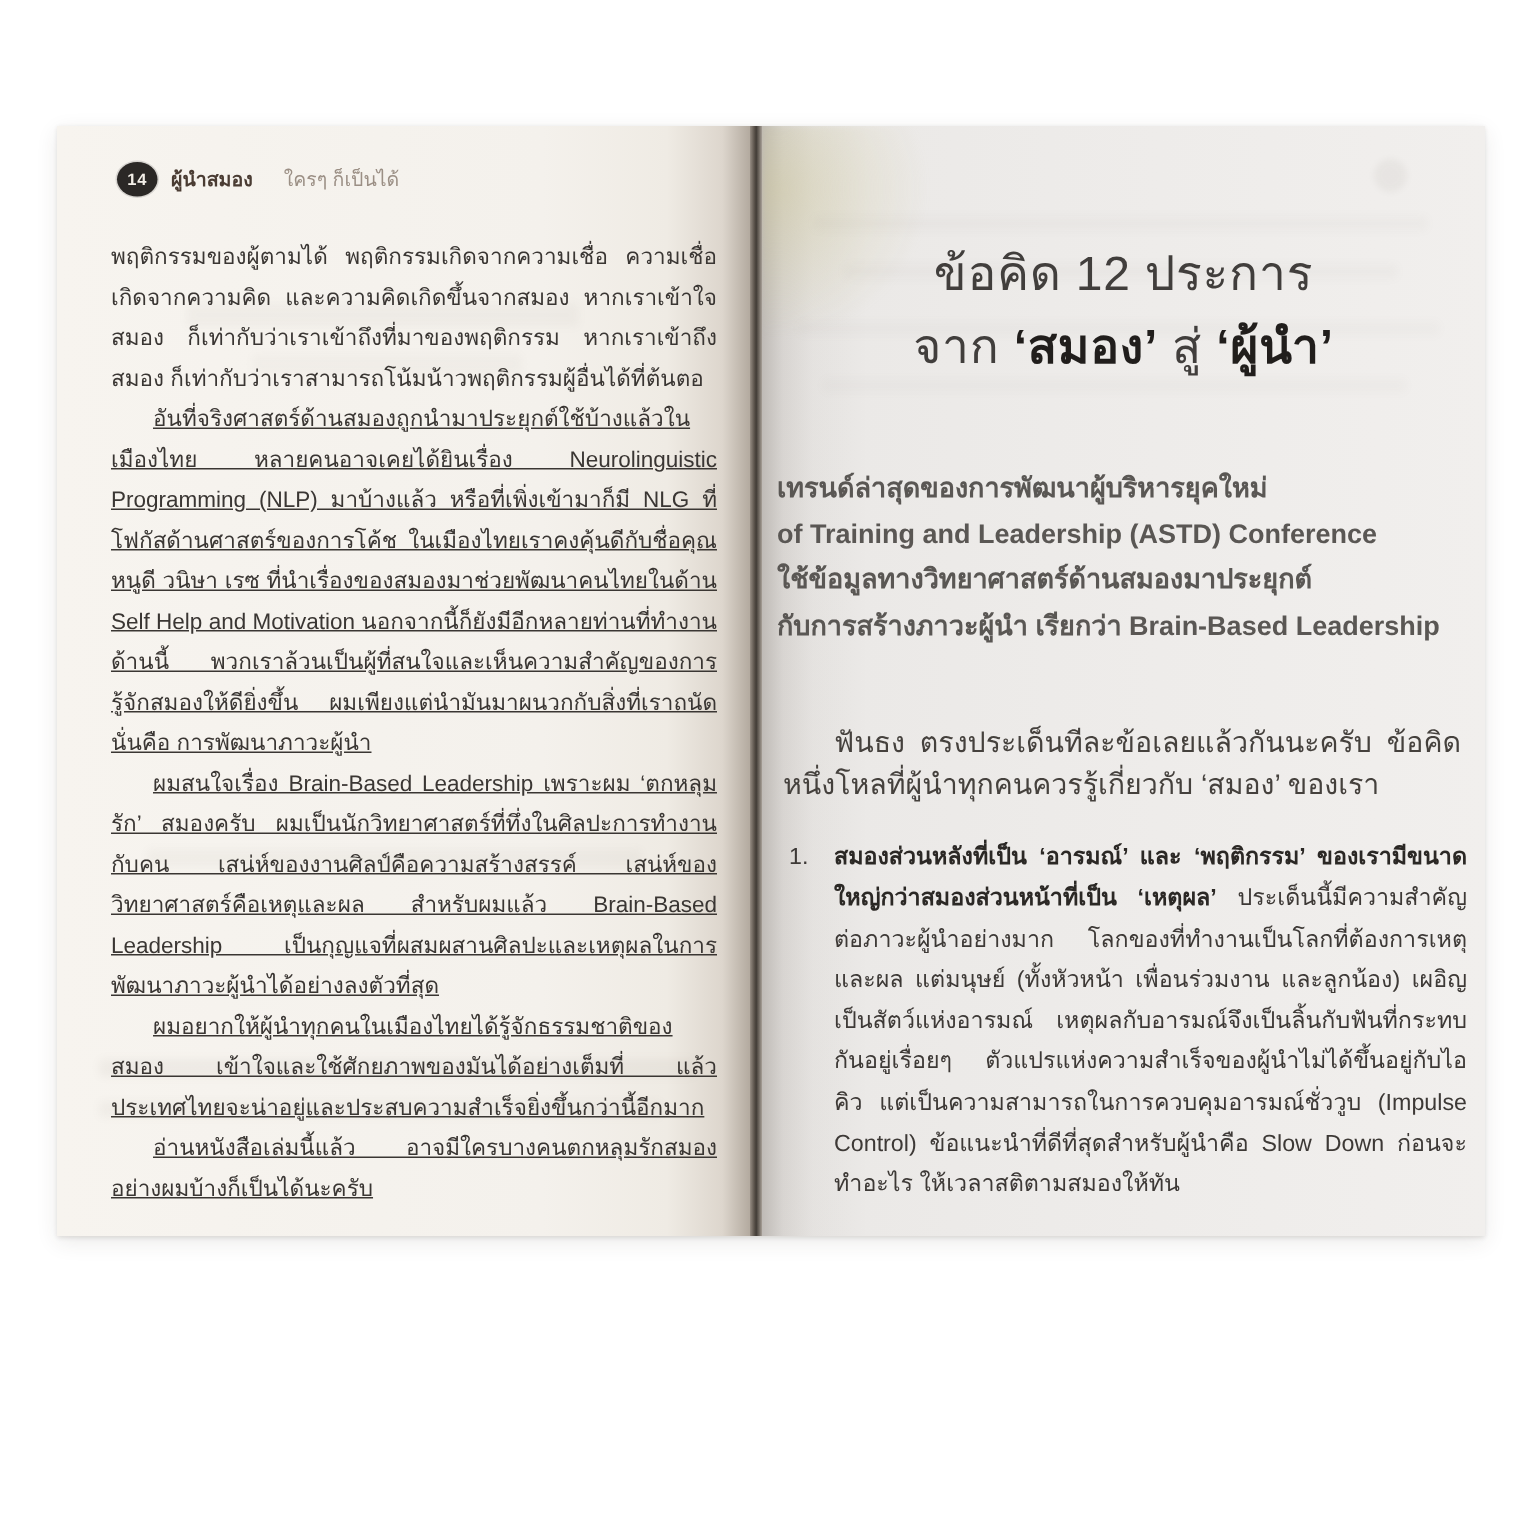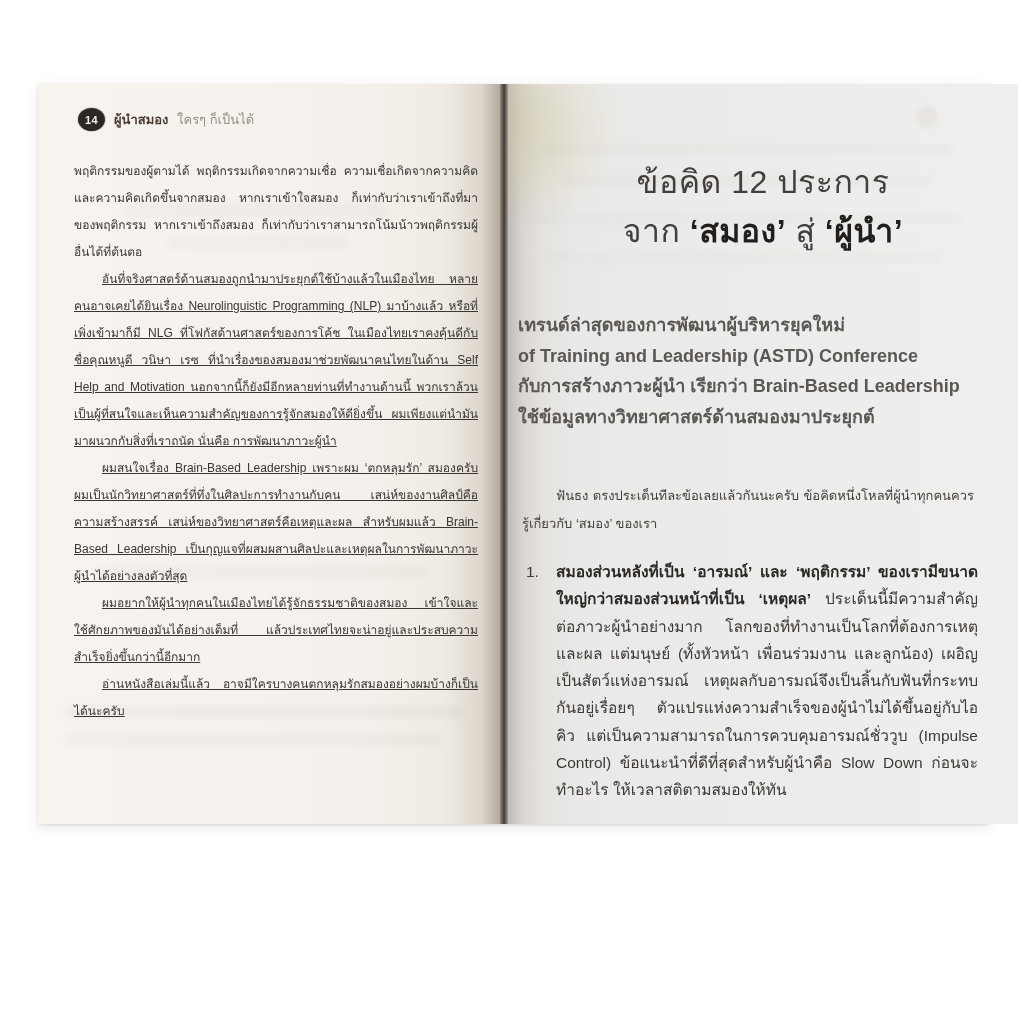--- a/index.html
+++ b/index.html
@@ -22,62 +22,61 @@
   .gutter{
     width:8px;height:740px;flex:none;
     background:linear-gradient(90deg,#968d83 0%,#5c544c 35%,#423c36 52%,#6f6860 75%,#a8a098 100%);
   }
   
   .page-right{
     position:relative;width:482px;height:740px;flex:none;overflow:hidden;
     background:
       linear-gradient(90deg,rgba(92,82,73,.30) 0px,rgba(120,110,100,.16) 14px,rgba(150,142,133,.07) 34px,rgba(0,0,0,0) 70px),
       linear-gradient(90deg,#eae8e6 0%,#edebe9 40%,#f1efed 100%);
-    padding-left: 28px;
   }
   .gutter-glow{
     position:absolute;left:0;top:0;width:120px;height:150px;pointer-events:none;
     background:radial-gradient(ellipse at 8% 28%,rgba(205,198,150,.45),rgba(205,198,150,0) 65%);
     filter:blur(2px);
   }
   
   .lp-header{position:absolute;left:40px;top:24px;display:flex;align-items:center;gap:9px;}
   .page-badge{
     width:27px;height:23px;border-radius:50%;background:#2b2826;color:#f3efe8;
     display:flex;align-items:center;justify-content:center;
     font-size:11px;font-weight:bold;letter-spacing:.5px;
     box-shadow:0 0 0 1px rgba(43,40,38,.15);
   }
   .running-head{font-size:13px;white-space:nowrap;}
   .rh-bold{font-weight:bold;color:#4a3c33;text-align:center;}
-  .rh-light{color:#9b8f85;margin-left:5px;}
+  .rh-light{color:#9b8f85;margin-left:17px;}
   
   .lp-body{
     position:absolute;left:36px;top:74px;width:404px;
-    font-size:12px;line-height:27px;color:#3a3633;
+    font-size:15px;line-height:27px;color:#3a3633;
     text-align:justify;overflow-wrap:anywhere;
   }
   .lp-body p{margin:0;}
   .lp-body p.ind{text-indent:28px;text-decoration:underline;}
   
   .rp-title{
     position:absolute;left:0;top:74px;width:100%;text-align:center;
     font-size:32px;line-height:49px;color:#413e3c;letter-spacing:.5px;font-weight:400;
   }
   .rp-title b{font-weight:bold;color:#211e1c;}
   
   .rp-intro{
     position:absolute;left:10px;top:226px;width:462px;text-align:left;
     font-size:18px;line-height:30.5px;font-weight:bold;color:#5a5754;
   }
   .rp-intro div{white-space:nowrap;}
   
   .rp-lead{
     position:absolute;left:14px;top:398px;width:452px;margin:0;
-    font-size:13px;line-height:27.5px;color:#45413d;text-align:justify;
+    font-size:19px;line-height:27.5px;color:#45413d;text-align:justify;
     text-indent:34px;overflow-wrap:anywhere;
   }
   
   .rp-points{position:absolute;left:14px;top:474px;width:456px;margin:0;padding:0;list-style:none;}
   .point{position:relative;padding-left:34px;font-size:15.5px;line-height:27.3px;text-align:justify;overflow-wrap:anywhere;}
   .point .num{position:absolute;left:4px;top:0;color:#3d3936;}
   .point b{font-weight:bold;color:#2b2825;}
   .point .pt-text{color:#3d3936;}
   
   .ghost{position:absolute;background:#857b71;border-radius:3px;filter:blur(3px);pointer-events:none;}
@@ -127,22 +126,22 @@
     <div class="ghost" style="left:40px;top:168px;width:390px;height:10px;opacity:.03;"></div>
 
     <h1 class="rp-title" style="margin:0;">
       <span>ข้อคิด 12 ประการ</span><br>
       <span><span>จาก </span><b>‘สมอง’</b><span> สู่ </span><b>‘ผู้นำ’</b></span>
     </h1>
 
     <div class="rp-intro">
       <div>เทรนด์ล่าสุดของการพัฒนาผู้บริหารยุคใหม่</div>
       <div>of Training and Leadership (ASTD) Conference</div>
+      <div>ใช้ข้อมูลทางวิทยาศาสตร์ด้านสมองมาประยุกต์</div>
       <div>กับการสร้างภาวะผู้นำ เรียกว่า Brain-Based Leadership</div>
-      <div>ใช้ข้อมูลทางวิทยาศาสตร์ด้านสมองมาประยุกต์</div>
     </div>
 
     <p class="rp-lead">ฟันธง ตรงประเด็นทีละข้อเลยแล้วกันนะครับ ข้อคิดหนึ่งโหลที่ผู้นำทุกคนควรรู้เกี่ยวกับ ‘สมอง’ ของเรา</p>
 
     <ol class="rp-points">
       <li class="point">
         <span class="num">1.</span>
         <b>สมองส่วนหลังที่เป็น ‘อารมณ์’ และ ‘พฤติกรรม’ ของเรามีขนาดใหญ่กว่าสมองส่วนหน้าที่เป็น ‘เหตุผล’</b><span class="pt-text"> ประเด็นนี้มีความสำคัญต่อภาวะผู้นำอย่างมาก โลกของที่ทำงานเป็นโลกที่ต้องการเหตุและผล แต่มนุษย์ (ทั้งหัวหน้า เพื่อนร่วมงาน และลูกน้อง) เผอิญเป็นสัตว์แห่งอารมณ์ เหตุผลกับอารมณ์จึงเป็นลิ้นกับฟันที่กระทบกันอยู่เรื่อยๆ ตัวแปรแห่งความสำเร็จของผู้นำไม่ได้ขึ้นอยู่กับไอคิว แต่เป็นความสามารถในการควบคุมอารมณ์ชั่ววูบ (Impulse Control) ข้อแนะนำที่ดีที่สุดสำหรับผู้นำคือ Slow Down ก่อนจะทำอะไร ให้เวลาสติตามสมองให้ทัน</span>
       </li>
     </ol>

